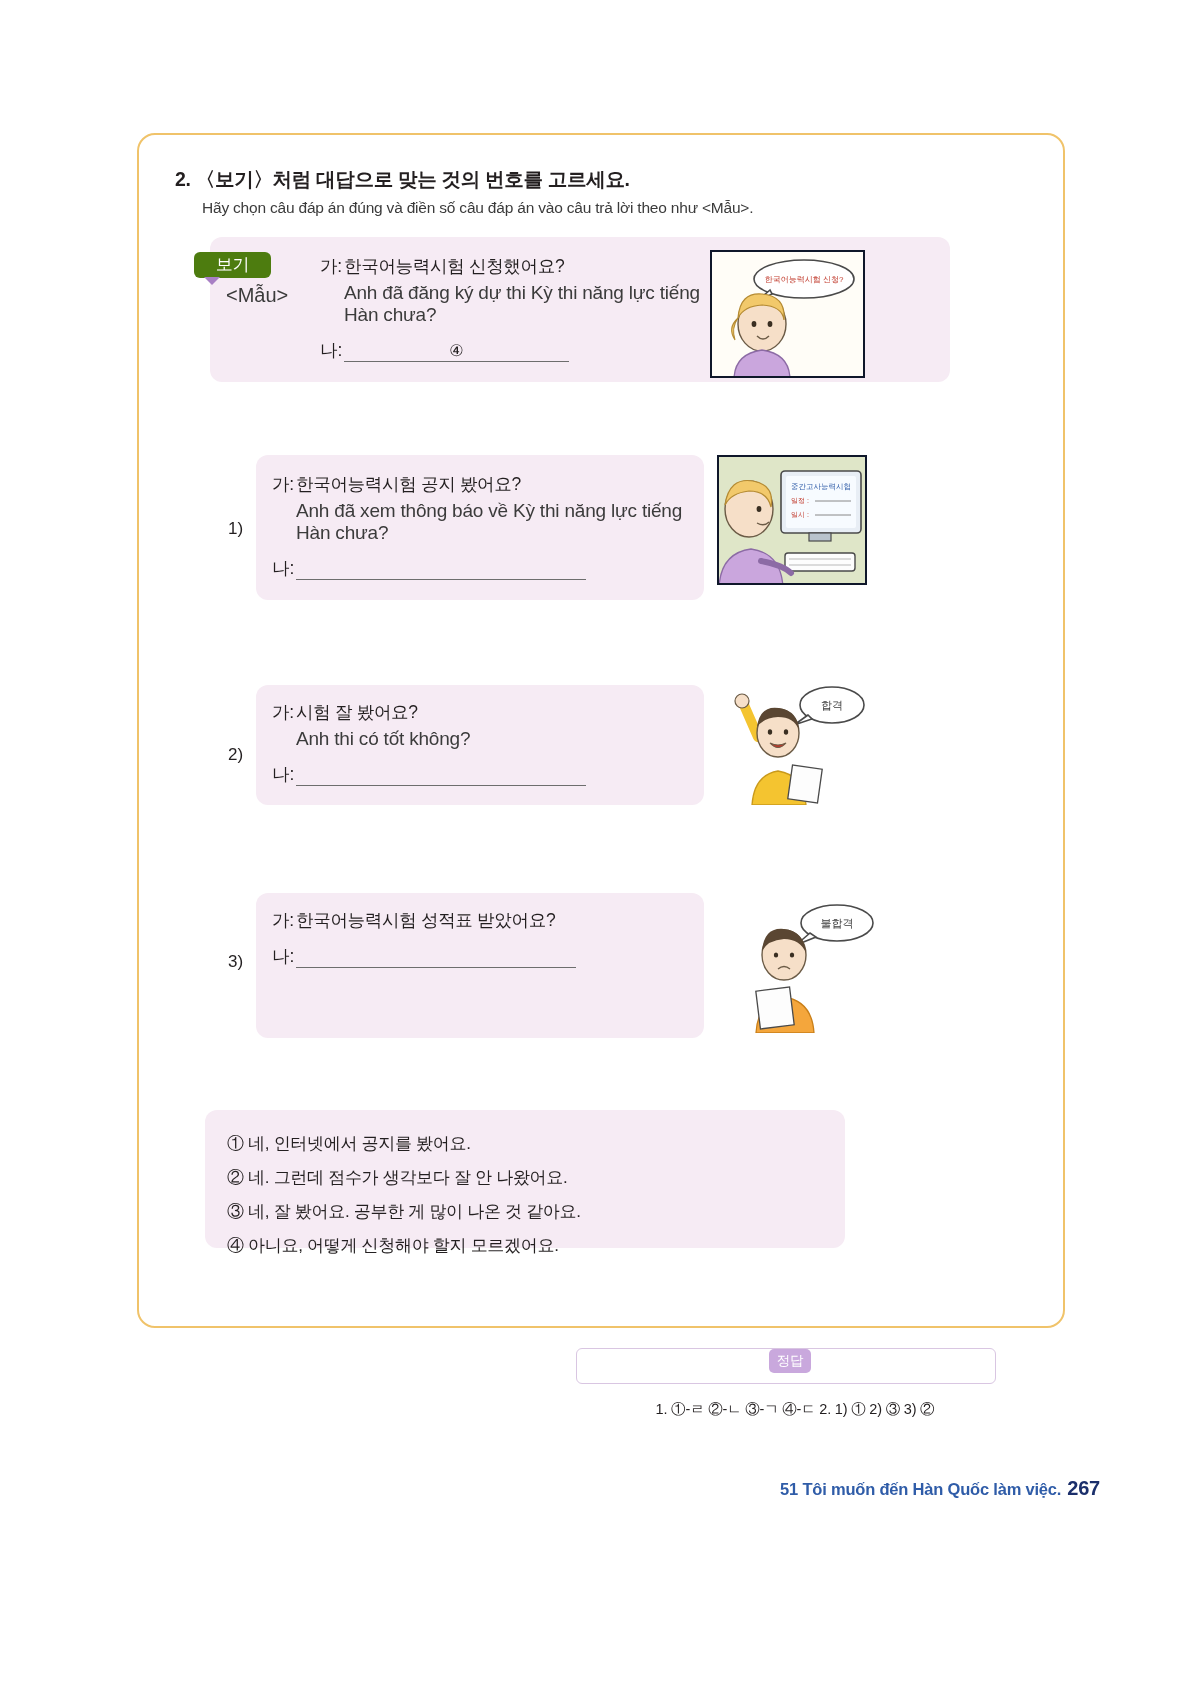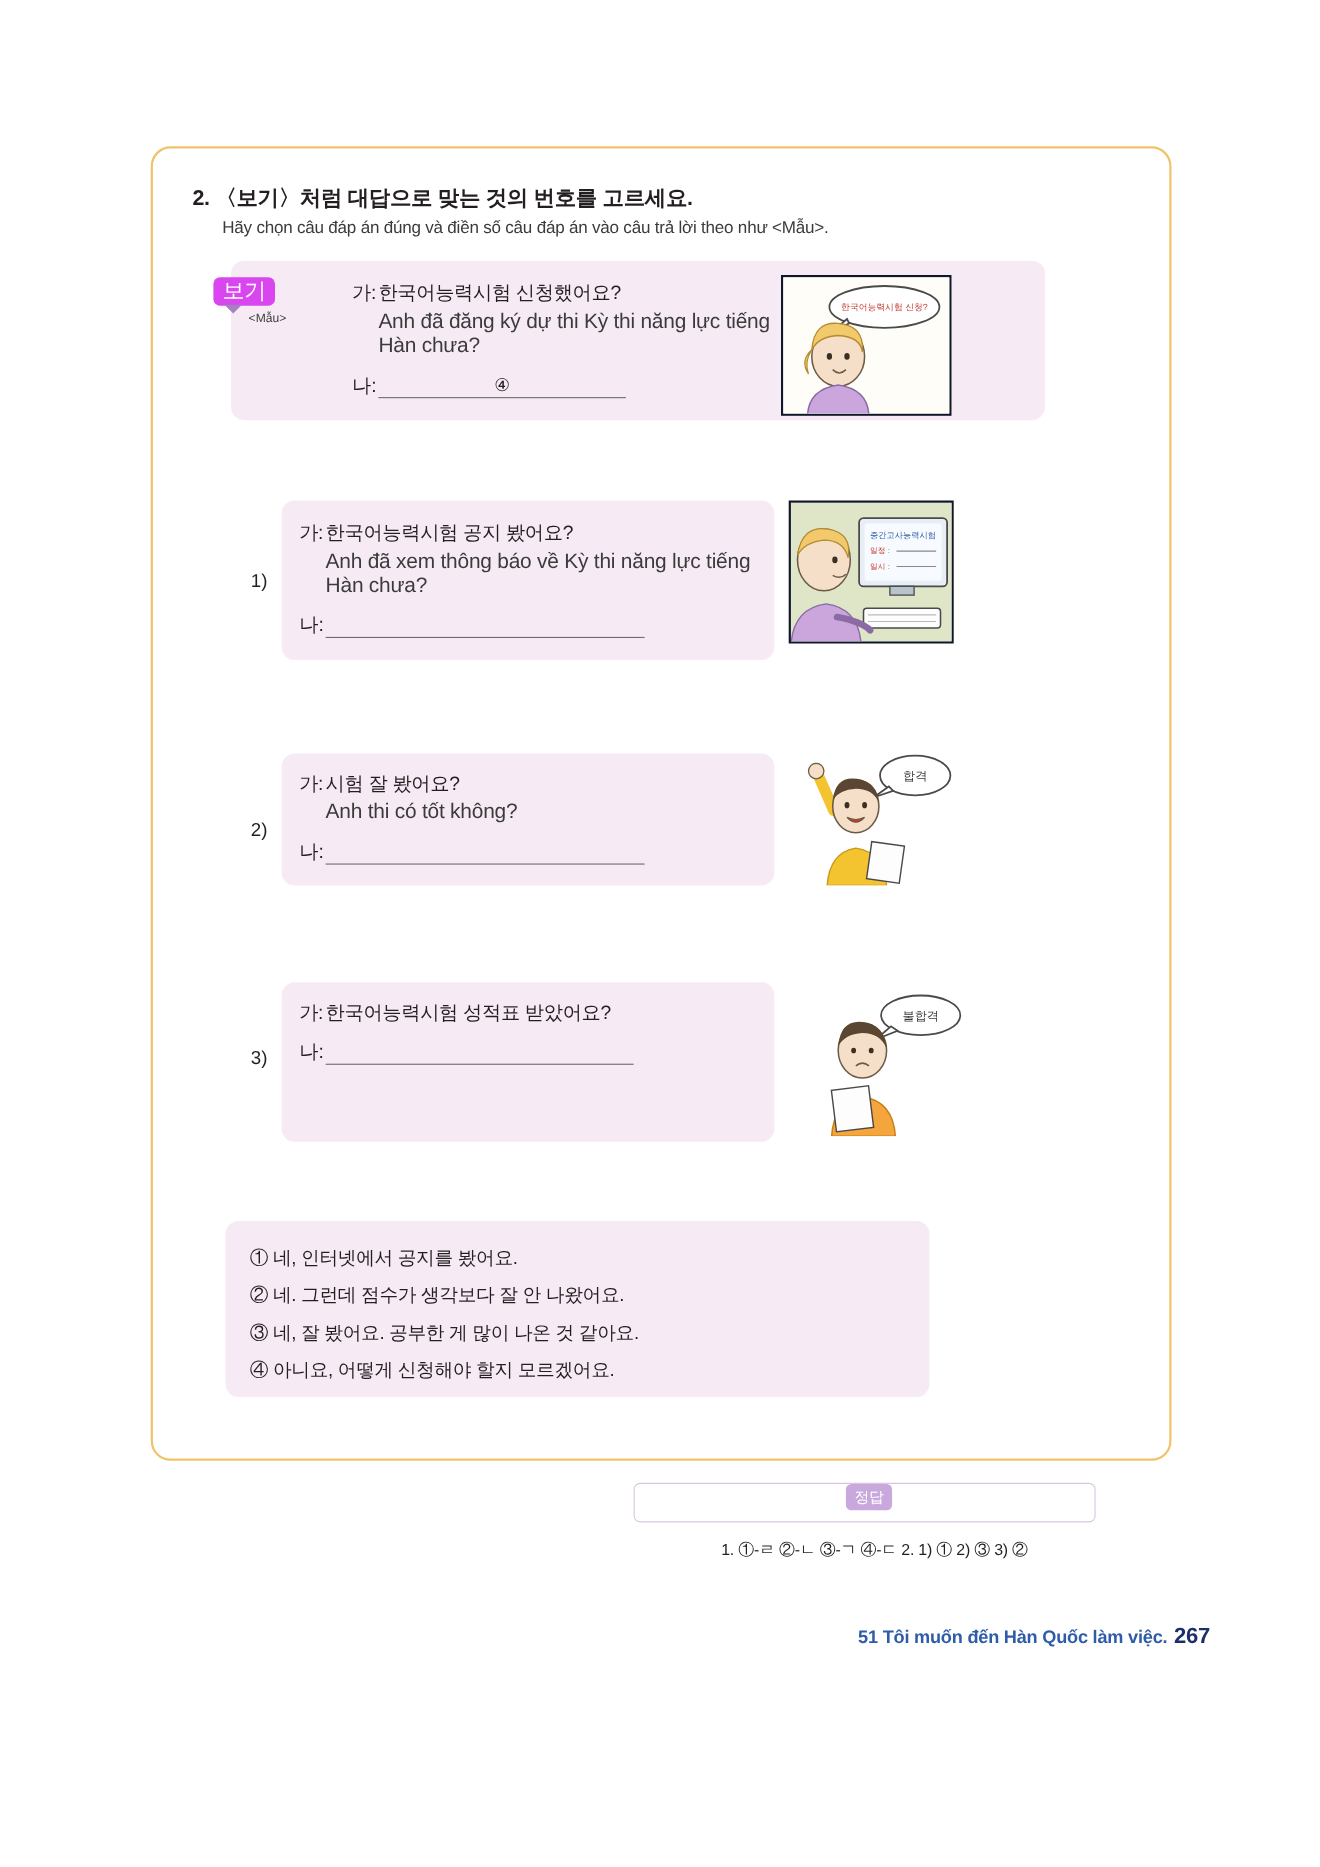--- a/index.html
+++ b/index.html
@@ -54,44 +54,44 @@
     top: 237px;
     width: 740px;
     height: 145px;
     background: #f6ebf4;
     border-radius: 12px;
   }
   .badge-bogi {
     position: absolute;
     left: 194px;
     top: 252px;
-    width: 56px;
+    width: 77px;
     height: 26px;
-    background: #d946ef;
+    background: #4d7c0f;
     border-radius: 6px;
     color: #fff;
-    font-size: 20px;
+    font-size: 17px;
     line-height: 26px;
     text-align: center;
     letter-spacing: -0.3px;
   }
   .badge-bogi::after {
     content: "";
     position: absolute;
     left: 10px;
     bottom: -7px;
     border-left: 8px solid transparent;
     border-right: 8px solid transparent;
     border-top: 8px solid #a87fc4;
   }
   .badge-mau {
     position: absolute;
     left: 226px;
     top: 284px;
-    font-size: 11px;
+    font-size: 20px;
     color: #3b3b3b;
   }
 
   .qa { position: absolute; }
   .qa-line-ko {
     font-size: 17.5px;
     letter-spacing: -0.3px;
     color: #231f20;
     white-space: nowrap;
   }
@@ -163,21 +163,21 @@
   .num3 { left: 228px; top: 952px; }
   .t3 { left: 272px; top: 908px; width: 420px; }
   .t3 .ans-blank { width: 280px; }
 
   
   .options {
     position: absolute;
     left: 205px;
     top: 1110px;
     width: 640px;
-    height: 160px;
+    height: 138px;
     background: #f6ebf4;
     border-radius: 12px;
     padding: 22px 0 0 22px;
   }
   .option-line {
     font-size: 17px;
     letter-spacing: -0.3px;
     color: #231f20;
     margin-bottom: 11px;
   }

